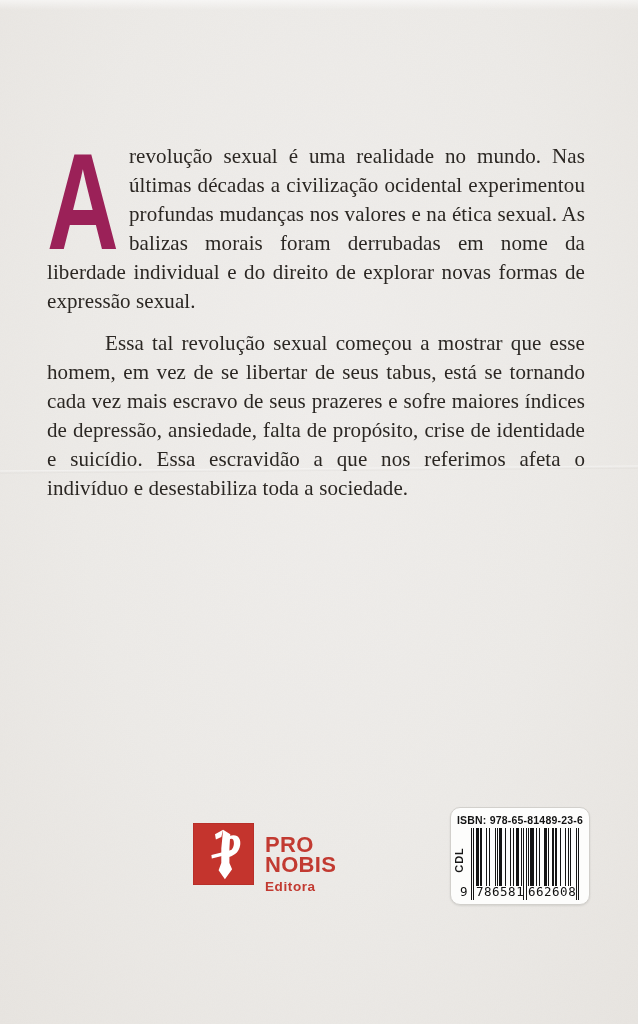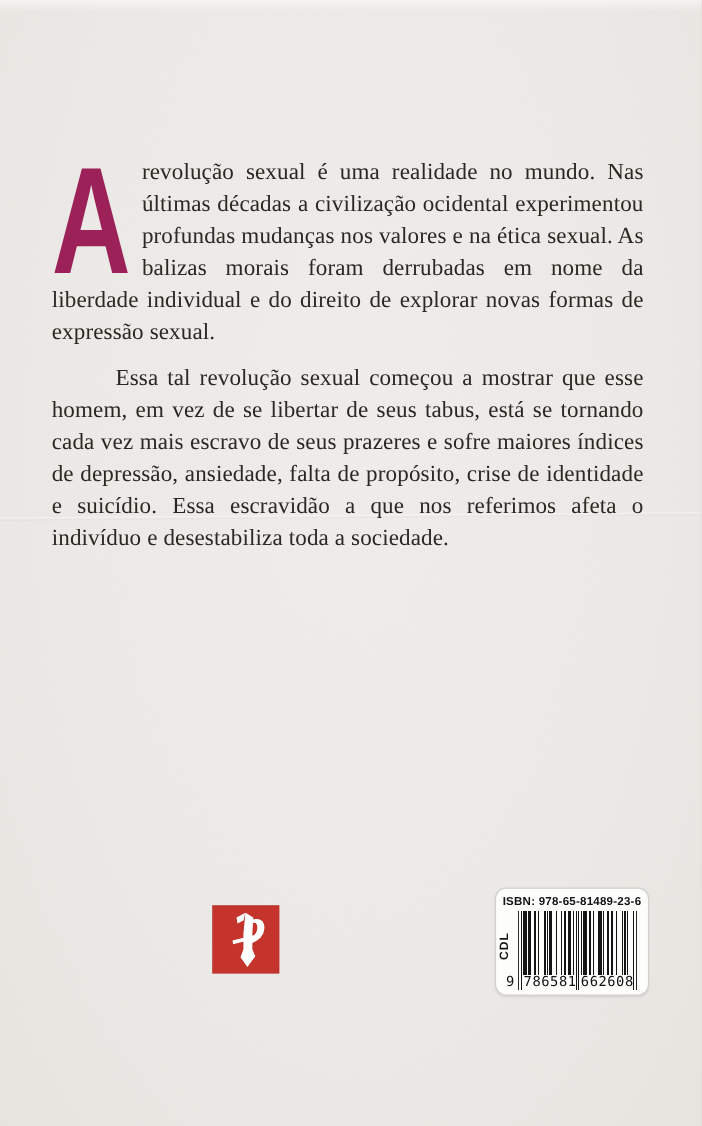--- a/index.html
+++ b/index.html
@@ -144,20 +144,25 @@
       <div class="logo-square">
 
         <svg width="36" height="54" viewBox="0 0 40 60" aria-hidden="true">
           <g fill="#ffffff">
             <path d="M19 3 L27 8 L26 24 L26 40 L29 47 L21 58 L14 48 L17 40 L17 24 Z"></path>
             <path d="M10 8 L19 3 L17 11 L11 14 Z"></path>
             <path d="M26 10 C36 7 39 14 38 20 C37 28 30 33 23 34 L23 28 C29 27 31 22 31 18 C31 13.5 29 12 25.5 14 Z"></path>
             <path d="M6 31 L35 24 L34.5 28 L6.5 35 Z"></path>
           </g>
         </svg>
+      </div>
+      <div class="logo-text">
+        <div class="brand-line">PRO</div>
+        <div class="brand-line">NOBIS</div>
+        <div class="brand-sub">Editora</div>
       </div>
     </div>
 
     <div class="barcode-box">
       <div class="isbn-label">ISBN: 978-65-81489-23-6</div>
       <div class="barcode-row">
         <span class="side-label">CDL</span>
         <div class="bars-wrap">
           <svg id="bars-svg" viewBox="0 0 95 72" preserveAspectRatio="none" shape-rendering="crispEdges" aria-hidden="true">
               <rect x="0" y="0" width="1" height="72" fill="#141414"></rect>

